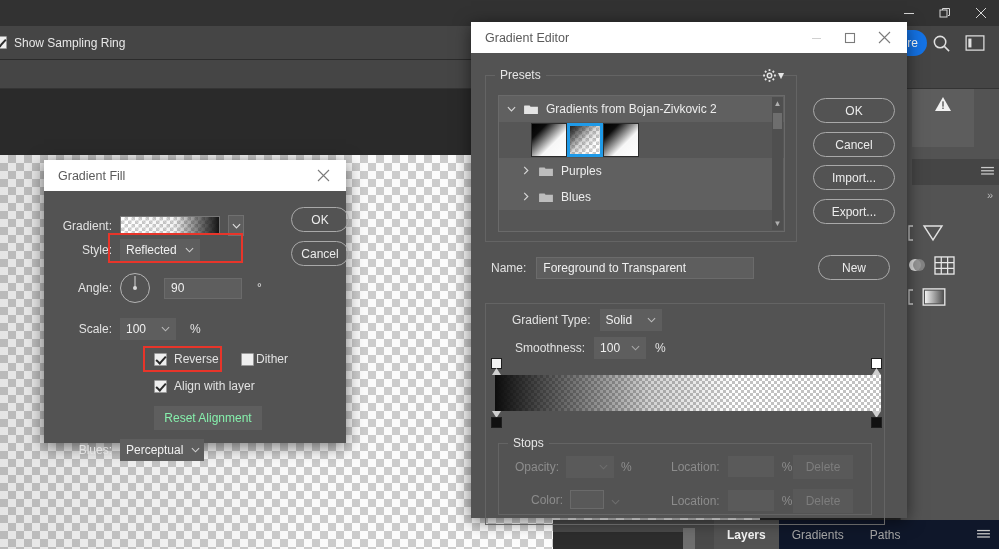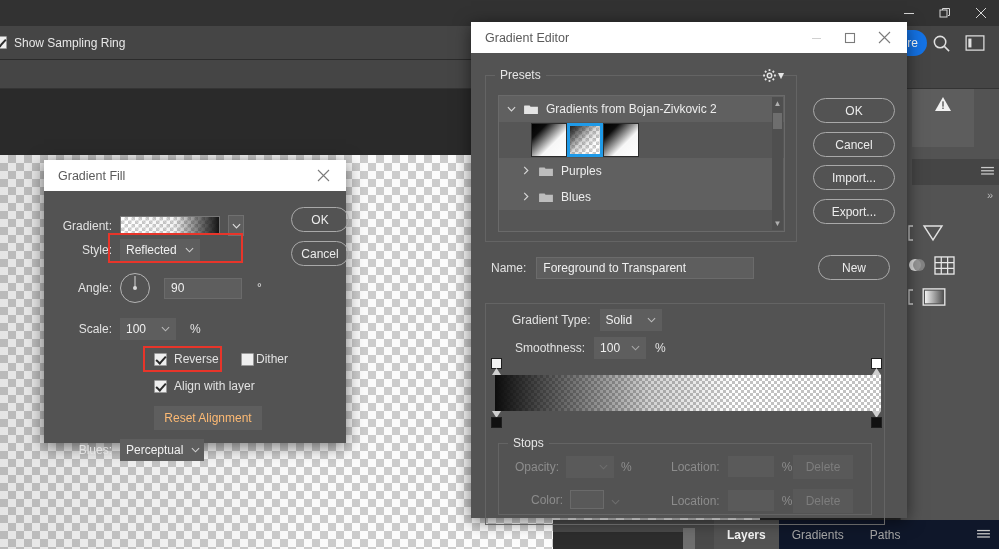--- a/index.html
+++ b/index.html
@@ -162,21 +162,21 @@
   .ps-input {
     background: #5e5e5e; border: 1px solid #6b6b6b; color: #f0f0f0;
     font-size: 12px; height: 21px; display: flex; align-items: center; padding: 0 6px;
   }
   .ps-select {
     background: #5e5e5e; color: #f0f0f0; font-size: 12px; height: 22px;
     display: flex; align-items: center; padding: 0 6px; gap: 8px;
   }
   .ps-select .cv { color: #cfcfcf; font-size: 9px; margin-left: auto; }
   .ps-flatbtn {
-    background: #5e5e5e; color: #fdba74; font-size: 12px; height: 24px;
+    background: #5e5e5e; color: #86efac; font-size: 12px; height: 24px;
     display: flex; align-items: center; justify-content: center;
   }
   .ps-flatbtn.dim { color: #7d7d7d; background: #595959; }
 
   .redbox { position: absolute; border: 2px solid #e8352a; pointer-events: none; }
 
   
   #gradient-fill { left: 44px; top: 160px; width: 302px; height: 283px; }
   .gf-body { position: relative; height: 252px; }
   .gf-row { position: absolute; display: flex; align-items: center; }

